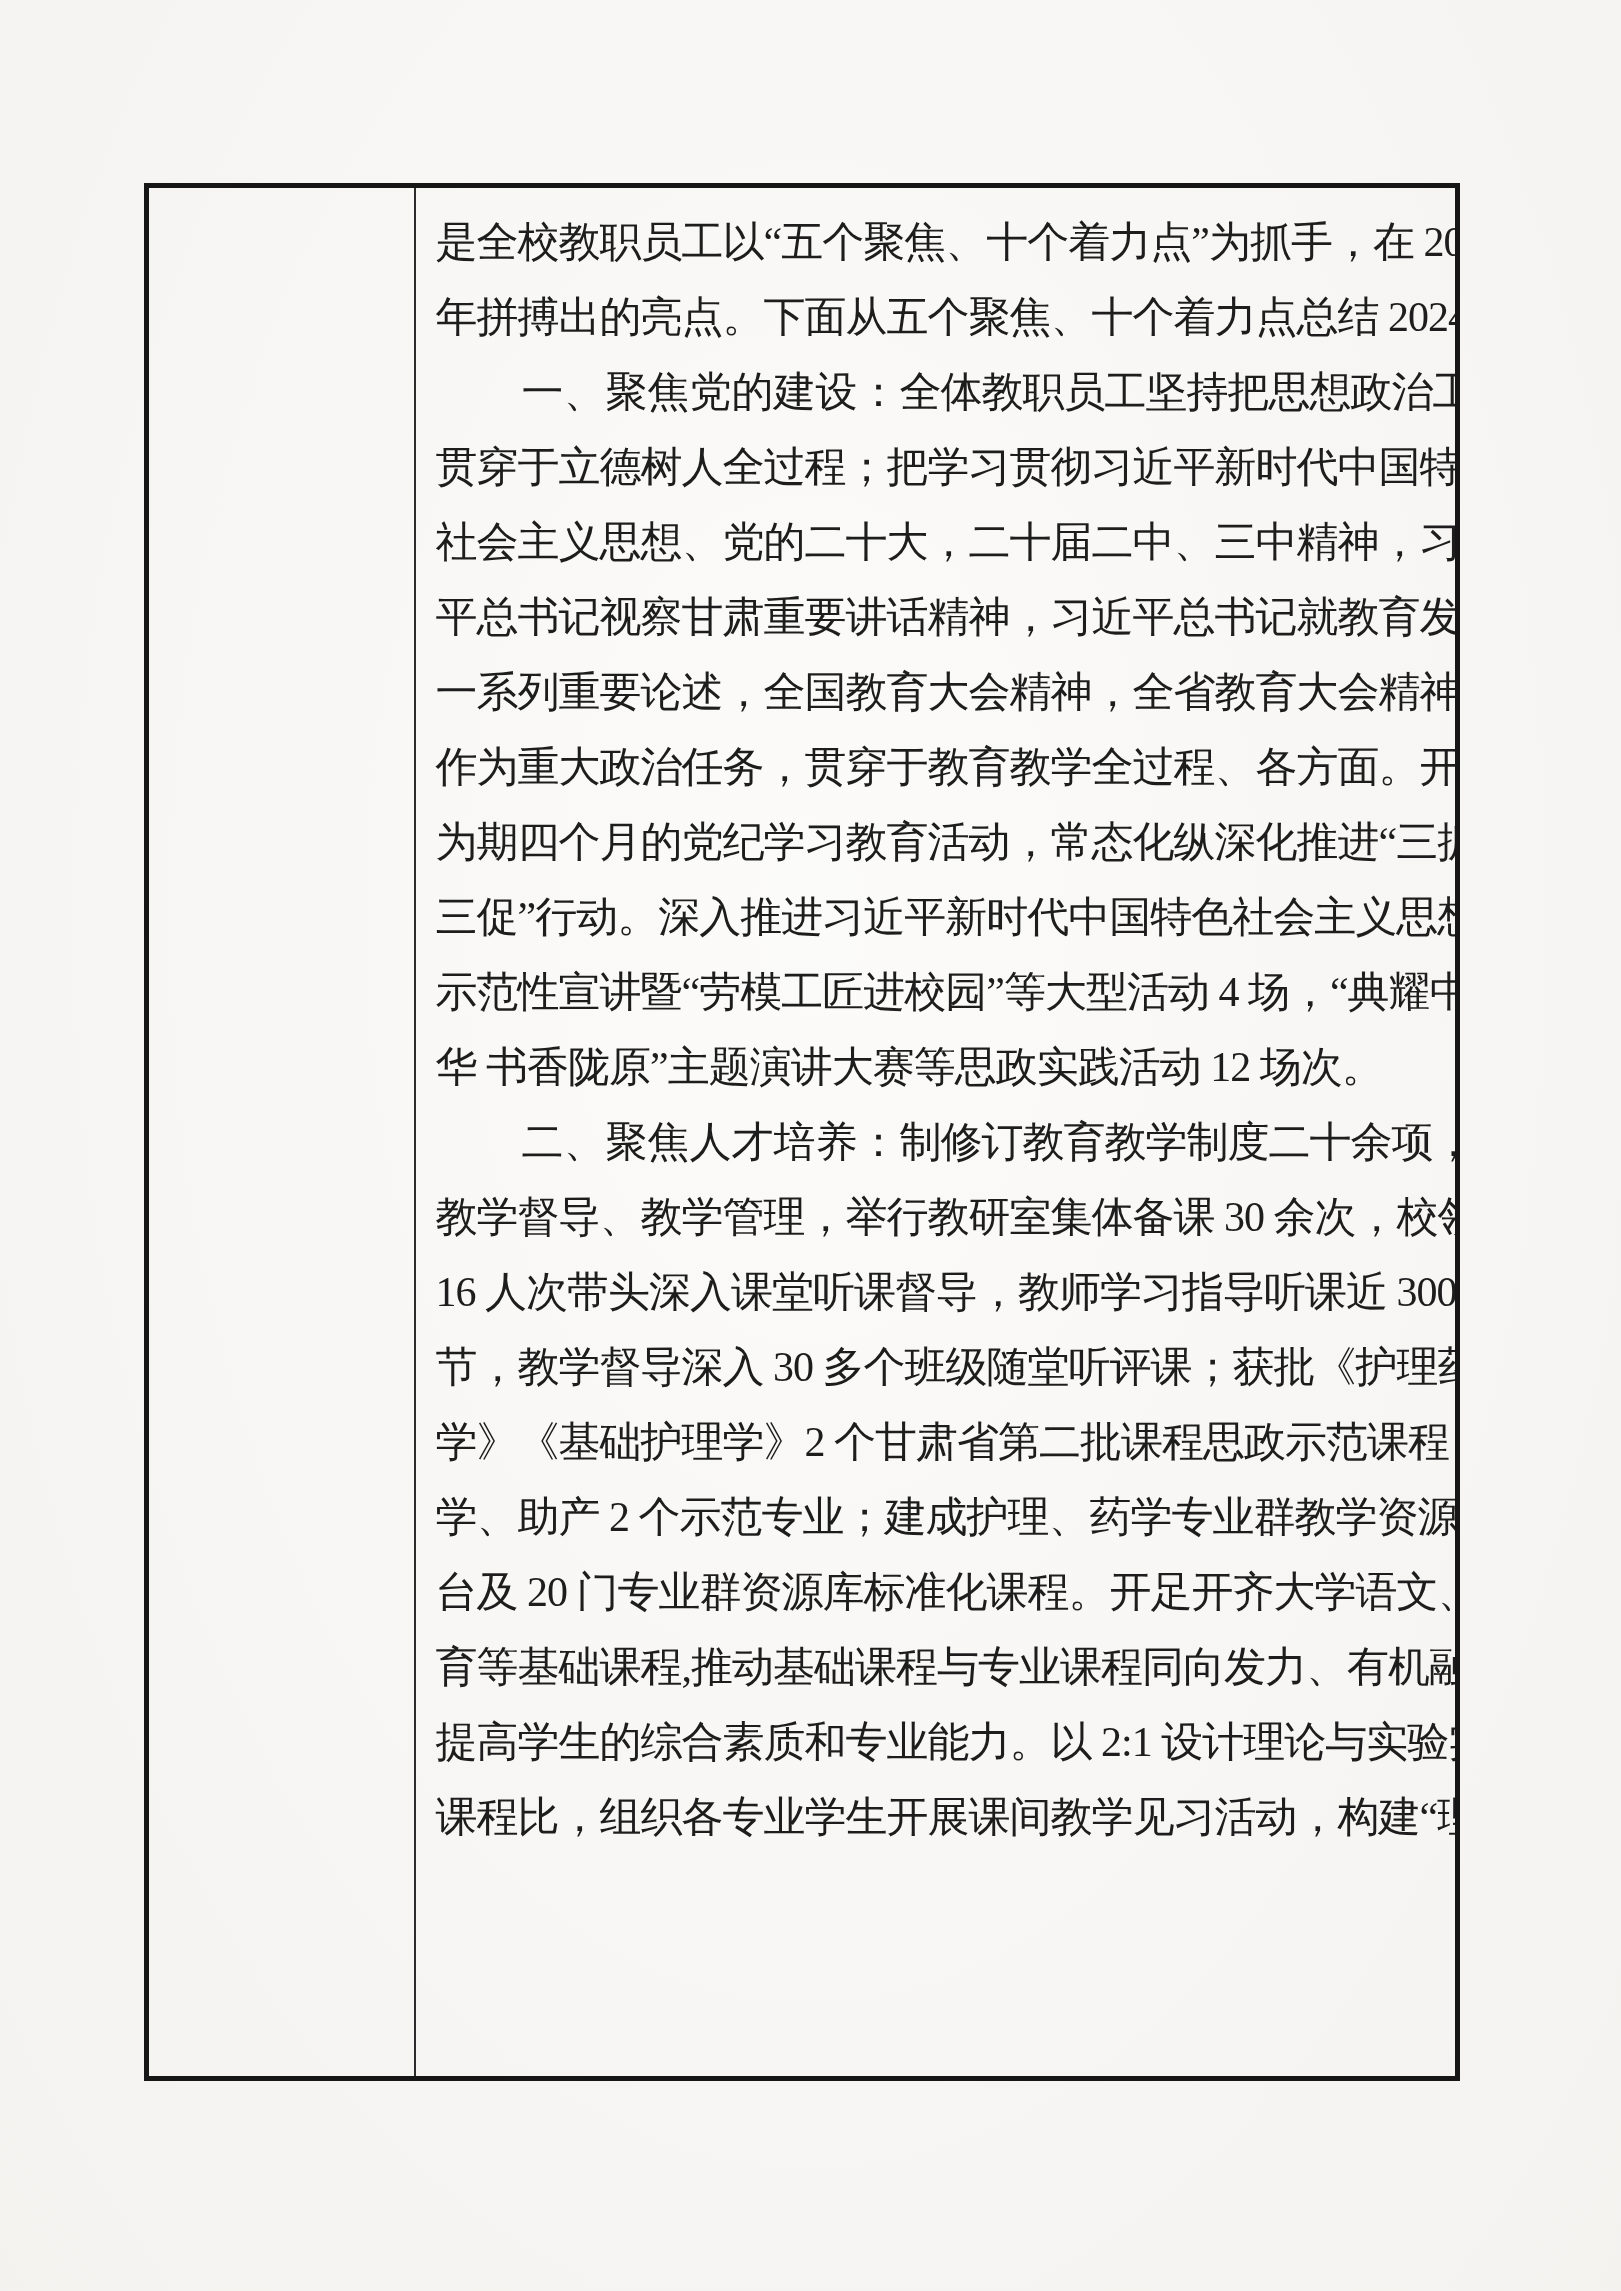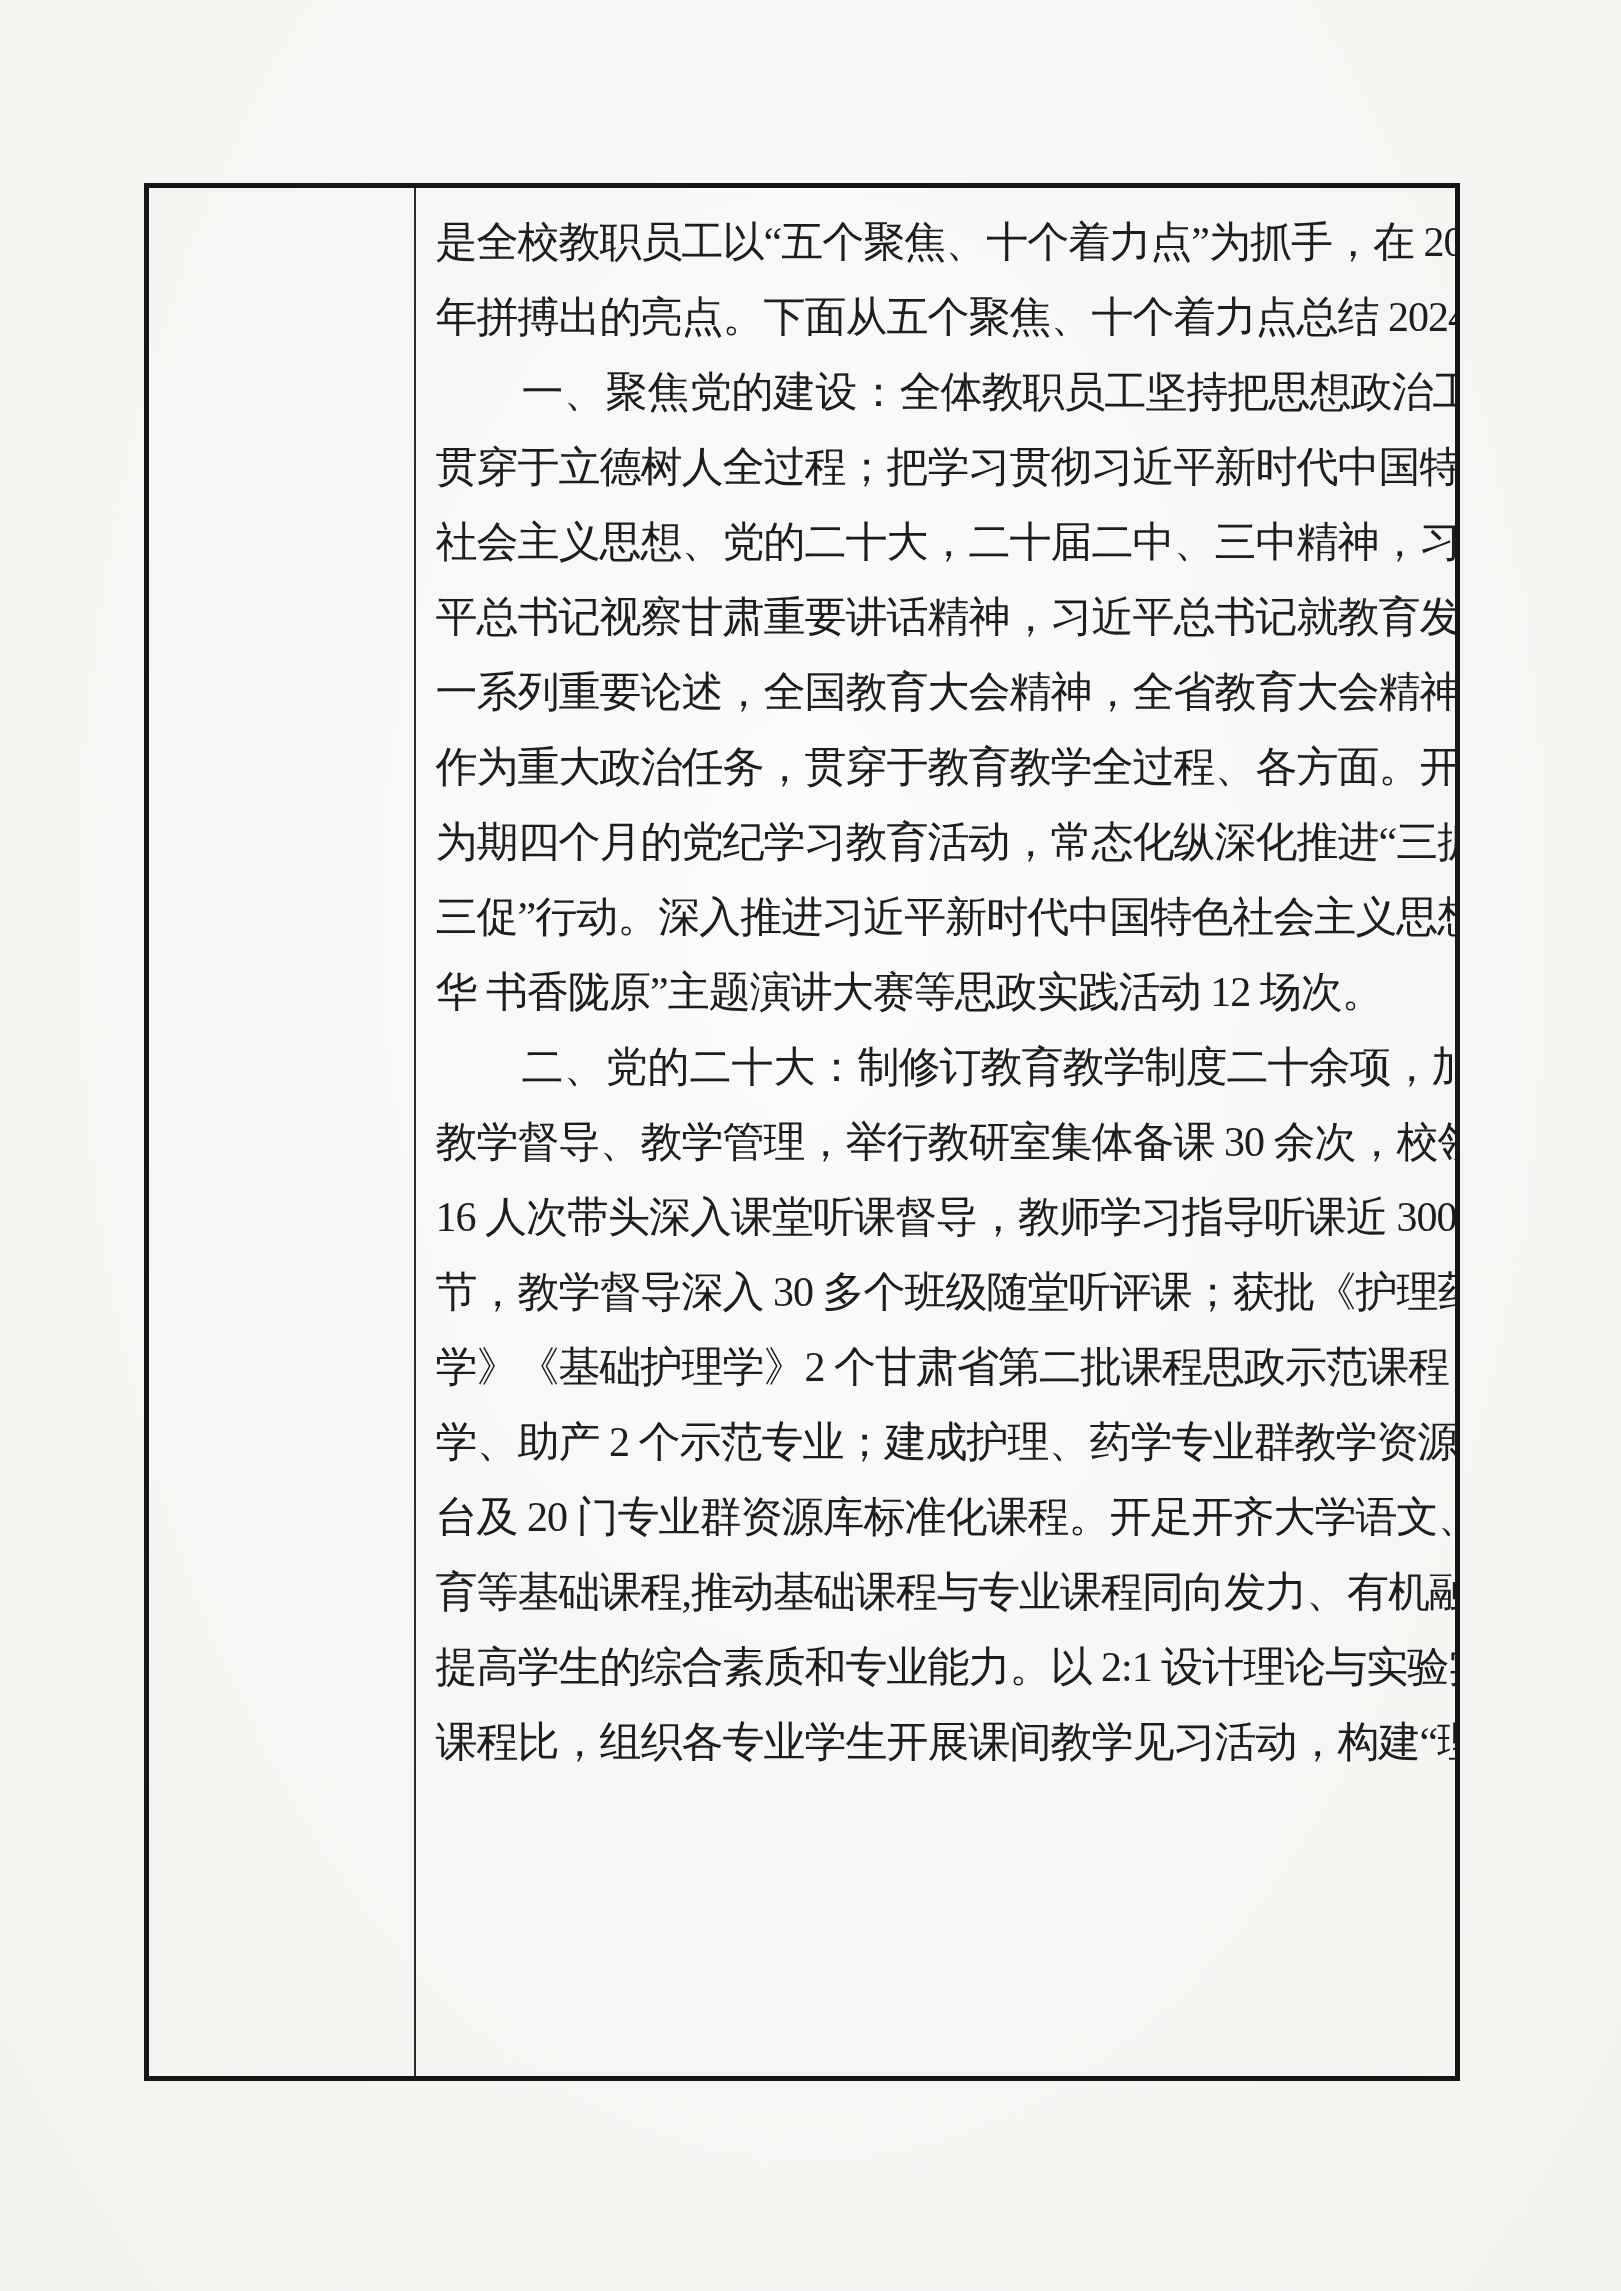--- a/index.html
+++ b/index.html
@@ -73,22 +73,23 @@
     <div class="line"><b></b><span>是全校教职员工以“五个聚焦、十个着力点”为抓手，在 2024</span></div>
     <div class="line"><b></b><span>年拼搏出的亮点。下面从五个聚焦、十个着力点总结 2024 年</span></div>
     <div class="line indent"><b>一、聚焦党的建设：</b><span>全体教职员工坚持把思想政治工作</span></div>
     <div class="line"><b></b><span>贯穿于立德树人全过程；把学习贯彻习近平新时代中国特色</span></div>
     <div class="line"><b></b><span>社会主义思想、党的二十大，二十届二中、三中精神，习近</span></div>
     <div class="line"><b></b><span>平总书记视察甘肃重要讲话精神，习近平总书记就教育发表</span></div>
     <div class="line"><b></b><span>一系列重要论述，全国教育大会精神，全省教育大会精神，</span></div>
     <div class="line"><b></b><span>作为重大政治任务，贯穿于教育教学全过程、各方面。开展</span></div>
     <div class="line"><b></b><span>为期四个月的党纪学习教育活动，常态化纵深化推进“三抓</span></div>
     <div class="line"><b></b><span>三促”行动。深入推进习近平新时代中国特色社会主义思想</span></div>
+    <div class="line"><b></b><span>示范性宣讲暨“劳模工匠进校园”等大型活动 4 场，“典耀中</span></div>
     <div class="line"><b></b><span>华 书香陇原”主题演讲大赛等思政实践活动 12 场次。</span></div>
-    <div class="line indent"><b>二、党的二十大：</b><span>制修订教育教学制度二十余项，加强</span></div>
+    <div class="line indent"><b>二、聚焦人才培养：</b><span>制修订教育教学制度二十余项，加强</span></div>
     <div class="line"><b></b><span>教学督导、教学管理，举行教研室集体备课 30 余次，校领导</span></div>
     <div class="line"><b></b><span>16 人次带头深入课堂听课督导，教师学习指导听课近 3000 余</span></div>
     <div class="line"><b></b><span>节，教学督导深入 30 多个班级随堂听评课；获批《护理药理</span></div>
     <div class="line"><b></b><span>学》《基础护理学》2 个甘肃省第二批课程思政示范课程，药</span></div>
     <div class="line"><b></b><span>学、助产 2 个示范专业；建成护理、药学专业群教学资源库平</span></div>
     <div class="line"><b></b><span>台及 20 门专业群资源库标准化课程。开足开齐大学语文、体</span></div>
     <div class="line"><b></b><span>育等基础课程,推动基础课程与专业课程同向发力、有机融合,</span></div>
     <div class="line"><b></b><span>提高学生的综合素质和专业能力。以 2:1 设计理论与实验实训</span></div>
     <div class="line"><b></b><span>课程比，组织各专业学生开展课间教学见习活动，构建“理论</span></div>
   </div>

